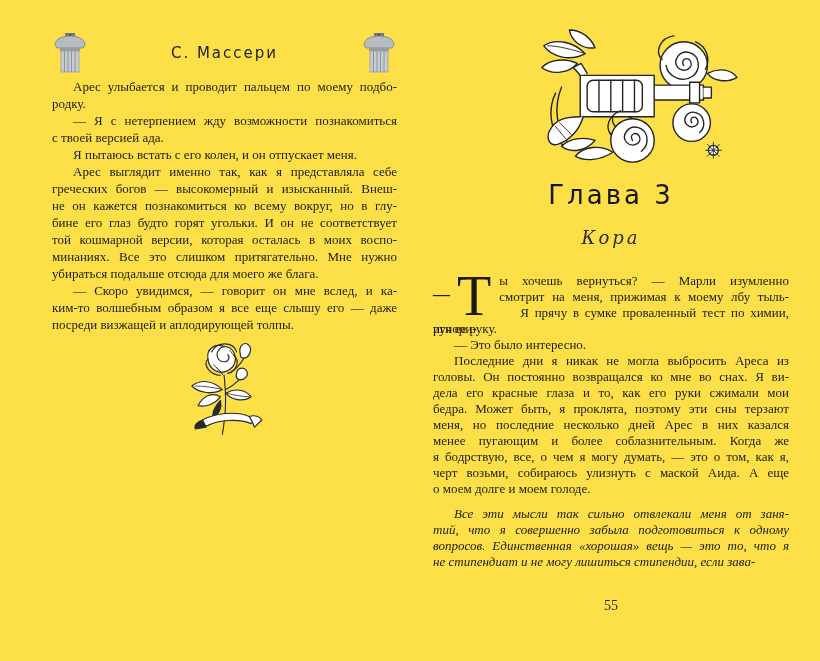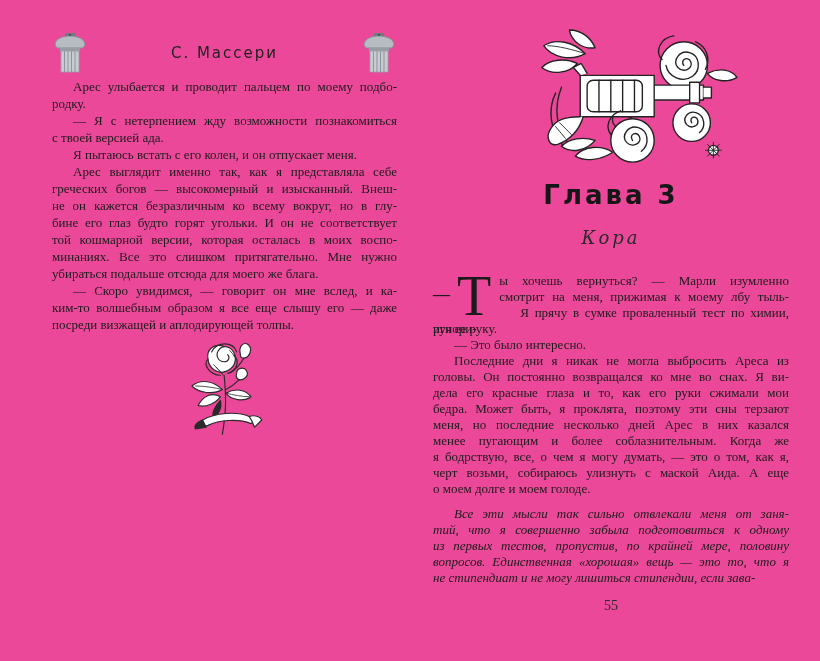--- a/index.html
+++ b/index.html
@@ -1,16 +1,16 @@
 <!DOCTYPE html>
 <html><head>
 <meta charset="utf-8">
 <style>
   html,body{margin:0;padding:0;background:#ffffff;}
-  .canvas{position:relative;width:820px;height:661px;background:#ec4899;overflow:hidden;
+  .canvas{position:relative;width:820px;height:661px;background:#fde047;overflow:hidden;
           font-family:"Liberation Serif", serif;color:#1b1b1b;}
   .page{position:absolute;top:0;height:661px;width:410px;}
   .page-left{left:0;}
   .page-right{left:410px;}
 
   
   .page-header{position:absolute;top:32px;left:52px;width:345px;display:flex;
                align-items:center;justify-content:space-between;}
   .col-icon{width:36px;height:42px;display:inline-block;}
   .author{font-family:"DejaVu Sans", sans-serif;font-size:15px;letter-spacing:2px;color:#222;}
@@ -28,21 +28,21 @@
   .para.gap-before{margin-top:9px;font-style:italic;}
 
   
   .dc-wrap{float:left;height:47px;display:flex;align-items:flex-start;margin-right:8px;}
   .dc-dash{font-weight:bold;font-size:17px;line-height:1;margin:13px 7px 0 0;}
   .dc-letter{font-size:56px;line-height:44px;display:block;margin-top:1px;
              font-family:"Liberation Serif", serif;}
 
   
   .chapter-title{position:absolute;top:180px;left:23px;width:356px;margin:0;text-align:center;
-                 font-family:"DejaVu Sans", sans-serif;font-weight:700;font-size:26px;
+                 font-family:"DejaVu Sans", sans-serif;font-weight:400;font-size:26px;
                  letter-spacing:3px;color:#161616;}
   .chapter-subtitle{position:absolute;top:227px;left:23px;width:356px;text-align:center;
                     font-family:"DejaVu Serif", serif;font-style:italic;font-size:18px;
                     letter-spacing:3px;color:#2a2a2a;}
 
   
   figure{margin:0;padding:0;}
   .rose-fig{position:absolute;top:334px;left:52px;width:345px;text-align:center;}
   .gun-fig{position:absolute;top:24px;left:112px;width:220px;text-align:center;}
 
@@ -98,21 +98,21 @@
         <div class="para">
           <div class="tline just first">— Я с нетерпением жду возможности познакомиться</div>
           <div class="tline">с твоей версией ада.</div>
         </div>
         <div class="para">
           <div class="tline first">Я пытаюсь встать с его колен, и он отпускает меня.</div>
         </div>
         <div class="para">
           <div class="tline just first">Арес выглядит именно так, как я представляла себе</div>
           <div class="tline just">греческих богов — высокомерный и изысканный. Внеш-</div>
-          <div class="tline just">не он кажется безразличным ко всему вокруг, но в глу-</div>
+          <div class="tline just">не он кажется познакомиться ко всему вокруг, но в глу-</div>
           <div class="tline just">бине его глаз будто горят угольки. И он не соответствует</div>
           <div class="tline just">той кошмарной версии, которая осталась в моих воспо-</div>
           <div class="tline just">минаниях. Все это слишком притягательно. Мне нужно</div>
           <div class="tline">убираться подальше отсюда для моего же блага.</div>
         </div>
         <div class="para">
           <div class="tline just first">— Скоро увидимся, — говорит он мне вслед, и ка-</div>
           <div class="tline just">ким-то волшебным образом я все еще слышу его — даже</div>
           <div class="tline">посреди визжащей и аплодирующей толпы.</div>
         </div>
@@ -211,21 +211,20 @@
           <div class="tline just">бедра. Может быть, я проклята, поэтому эти сны терзают</div>
           <div class="tline just">меня, но последние несколько дней Арес в них казался</div>
           <div class="tline just">менее пугающим и более соблазнительным. Когда же</div>
           <div class="tline just">я бодрствую, все, о чем я могу думать, — это о том, как я,</div>
           <div class="tline just">черт возьми, собираюсь улизнуть с маской Аида. А еще</div>
           <div class="tline">о моем долге и моем голоде.</div>
         </div>
         <div class="para gap-before">
           <div class="tline just first">Все эти мысли так сильно отвлекали меня от заня-</div>
           <div class="tline just">тий, что я совершенно забыла подготовиться к одному</div>
-          <div class="tline just">из первых тестов, пропустив, по крайней мере, половину</div>
           <div class="tline just">вопросов. Единственная «хорошая» вещь — это то, что я</div>
           <div class="tline">не стипендиат и не могу лишиться стипендии, если зава-</div>
         </div>
       </div>
 
     <div class="page-number">55</div>
   </section>
 </div>
 
 </body></html>

